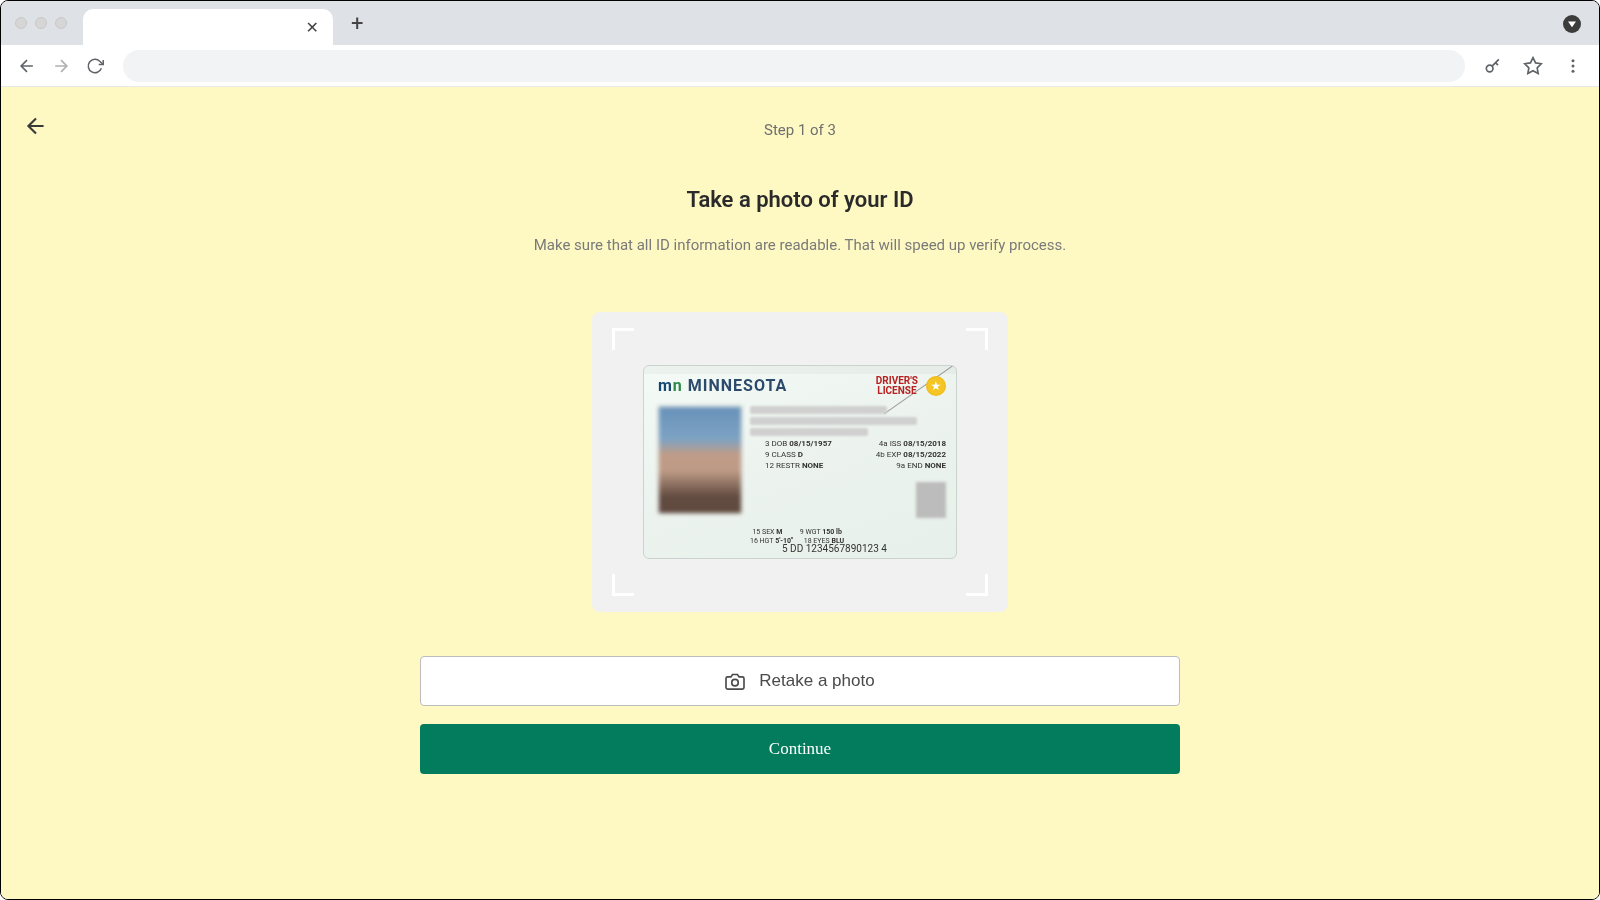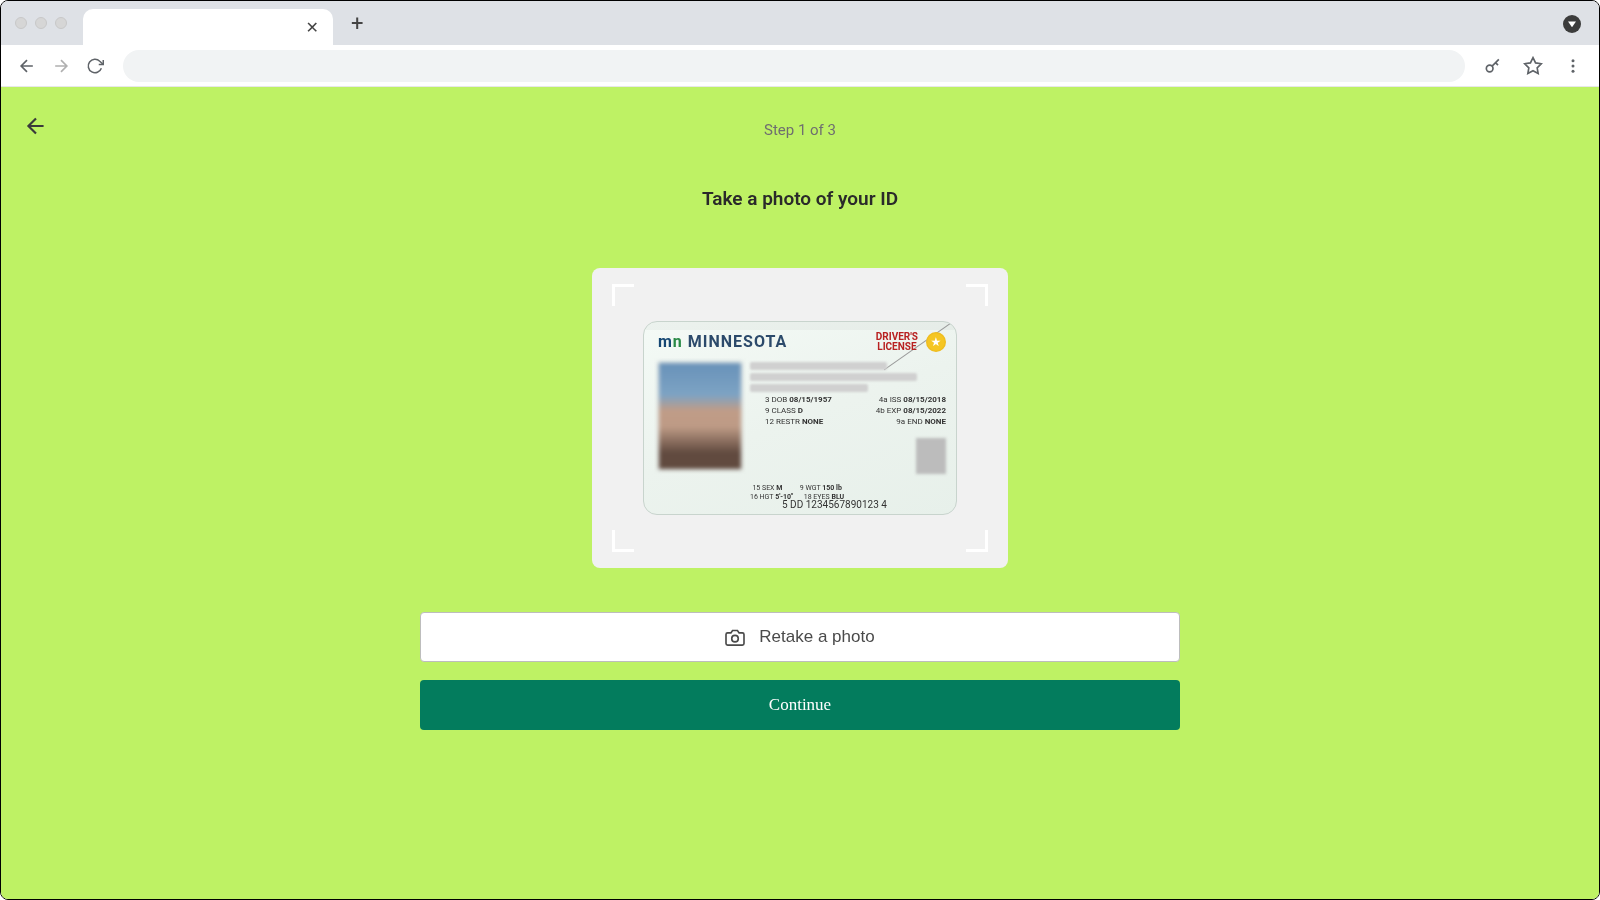--- a/index.html
+++ b/index.html
@@ -61,21 +61,21 @@
     .address-bar {
       flex: 1;
       background: #f1f3f4;
       border-radius: 20px;
       height: 32px;
       margin: 0 8px;
     }
     .right-icons { display:flex; gap: 12px; align-items:center; }
     .page-content {
       position: relative;
-      background: #bef264;
+      background: #fef9c3;
       height: calc(100% - 86px);
       overflow: hidden;
     }
     .back-arrow {
       position: absolute;
       left: 22px;
       top: 26px;
       cursor: pointer;
       color: #3a3a3a;
     }
@@ -84,21 +84,21 @@
       margin: 0 auto;
       text-align: center;
       padding-top: 34px;
     }
     .step-indicator {
       color: #6f6f6f;
       font-size: 15px;
     }
     .title {
       color: #2a2a2a;
-      font-size: 19px;
+      font-size: 22px;
       font-weight: 600;
       margin-top: 48px;
     }
     .subtitle {
       color: #7a7a7a;
       font-size: 15px;
       margin-top: 24px;
     }
     .id-preview {
       width: 416px;
@@ -114,21 +114,21 @@
     .corner { position: absolute; width: 22px; height: 22px; }
     .corner.tl { top: 16px; left: 20px; border-top: 3px solid #fff; border-left: 3px solid #fff; }
     .corner.tr { top: 16px; right: 20px; border-top: 3px solid #fff; border-right: 3px solid #fff; }
     .corner.bl { bottom: 16px; left: 20px; border-bottom: 3px solid #fff; border-left: 3px solid #fff; }
     .corner.br { bottom: 16px; right: 20px; border-bottom: 3px solid #fff; border-right: 3px solid #fff; }
     .id-card {
       width: 314px;
       height: 194px;
       background: linear-gradient(160deg, #f4faf6 0%, #ecf3ee 50%, #e7f0ea 100%);
       border: 1px solid #c8d4cd;
-      border-radius: 14px;
+      border-radius: 6px;
       position: relative;
       overflow: hidden;
     }
     .id-header {
       position: absolute; top: 10px; left: 14px;
       font-size: 16px; font-weight: 700; letter-spacing: 1px;
       color: #2c4a6b;
     }
     .id-header .m { color: #154773; }
     .id-header .n-split { color: #2a8a47; }
@@ -263,20 +263,21 @@
   <div class="page-content">
     <div class="back-arrow">
       <svg width="26" height="26" viewBox="0 0 24 24" fill="none" stroke="currentColor" stroke-width="2">
           <path d="M19 12H5M12 19l-7-7 7-7"></path>
         </svg>
     </div>
 
     <div class="content-center">
       <div class="step-indicator">Step 1 of 3</div>
       <h1 class="title">Take a photo of your ID</h1>
+      <p class="subtitle">Make sure that all ID information are readable. That will speed up verify process.</p>
 
       <div class="id-preview">
         <div class="corner tl"></div>
         <div class="corner tr"></div>
         <div class="corner bl"></div>
         <div class="corner br"></div>
 
         <div class="id-card">
           <div class="id-band-top"></div>
           <div class="diag-line"></div>

